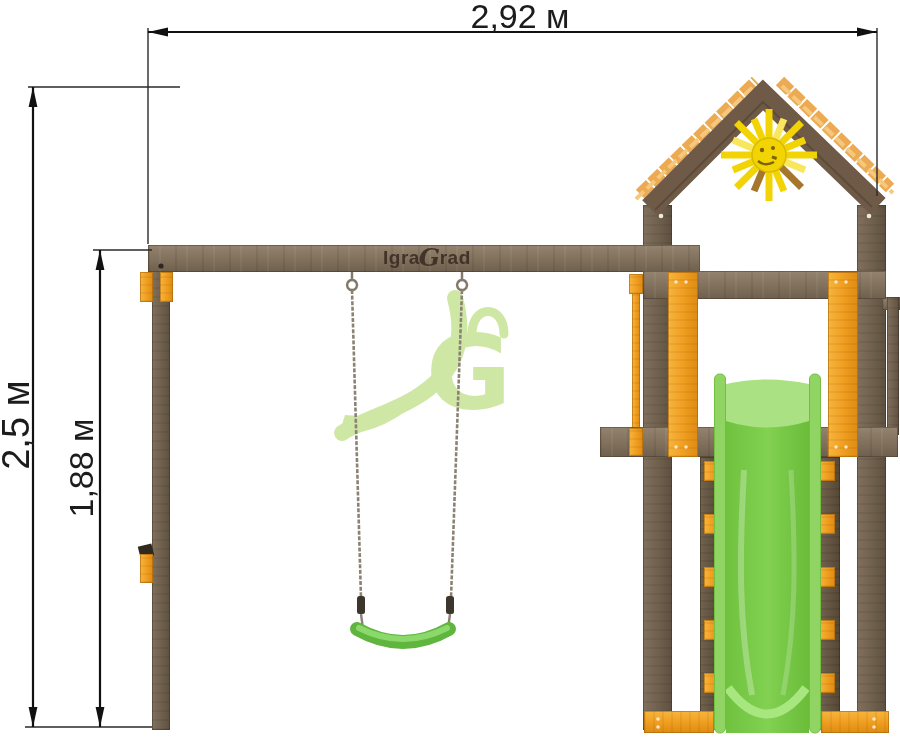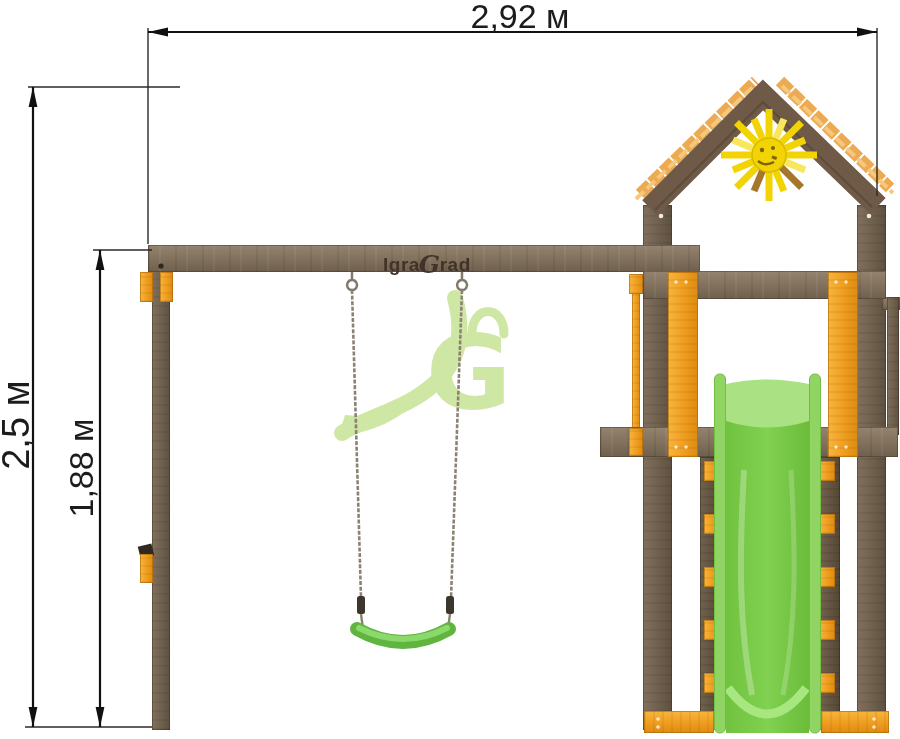--- a/index.html
+++ b/index.html
@@ -23,21 +23,21 @@
   .orange-v{background:
       repeating-linear-gradient(0deg, rgba(130,75,0,.10) 0 2px, rgba(0,0,0,0) 2px 8px),
       linear-gradient(90deg,#f8b53d 0%,#ef9d1f 55%,#dd8b12 100%);
       box-shadow:inset 0 0 0 1px rgba(160,95,10,.55);}
   .orange-h{background:
       repeating-linear-gradient(90deg, rgba(130,75,0,.10) 0 2px, rgba(0,0,0,0) 2px 9px),
       linear-gradient(180deg,#f8b53d 0%,#ef9d1f 55%,#dd8b12 100%);
       box-shadow:inset 0 0 0 1px rgba(160,95,10,.55);}
   .dim-label{position:absolute;color:#1c1c1c;white-space:nowrap;text-align:center;z-index:12;}
   .rot{transform:rotate(-90deg);}
-  #beam-logo{position:absolute;left:383px;top:254px;z-index:6;color:#42332a;
+  #beam-logo{position:absolute;left:383px;top:247px;z-index:6;color:#42332a;
       font-weight:bold;font-size:19px;letter-spacing:.5px;display:flex;align-items:center;line-height:22px;}
   #beam-logo .fancy{font-family:"DejaVu Serif",serif;font-style:italic;font-weight:bold;
       font-size:25px;line-height:22px;margin:0 -1px;}
   svg{position:absolute;left:0;top:0;}
 </style>
 </head>
 <body>
 
 <div id="stage">
 

